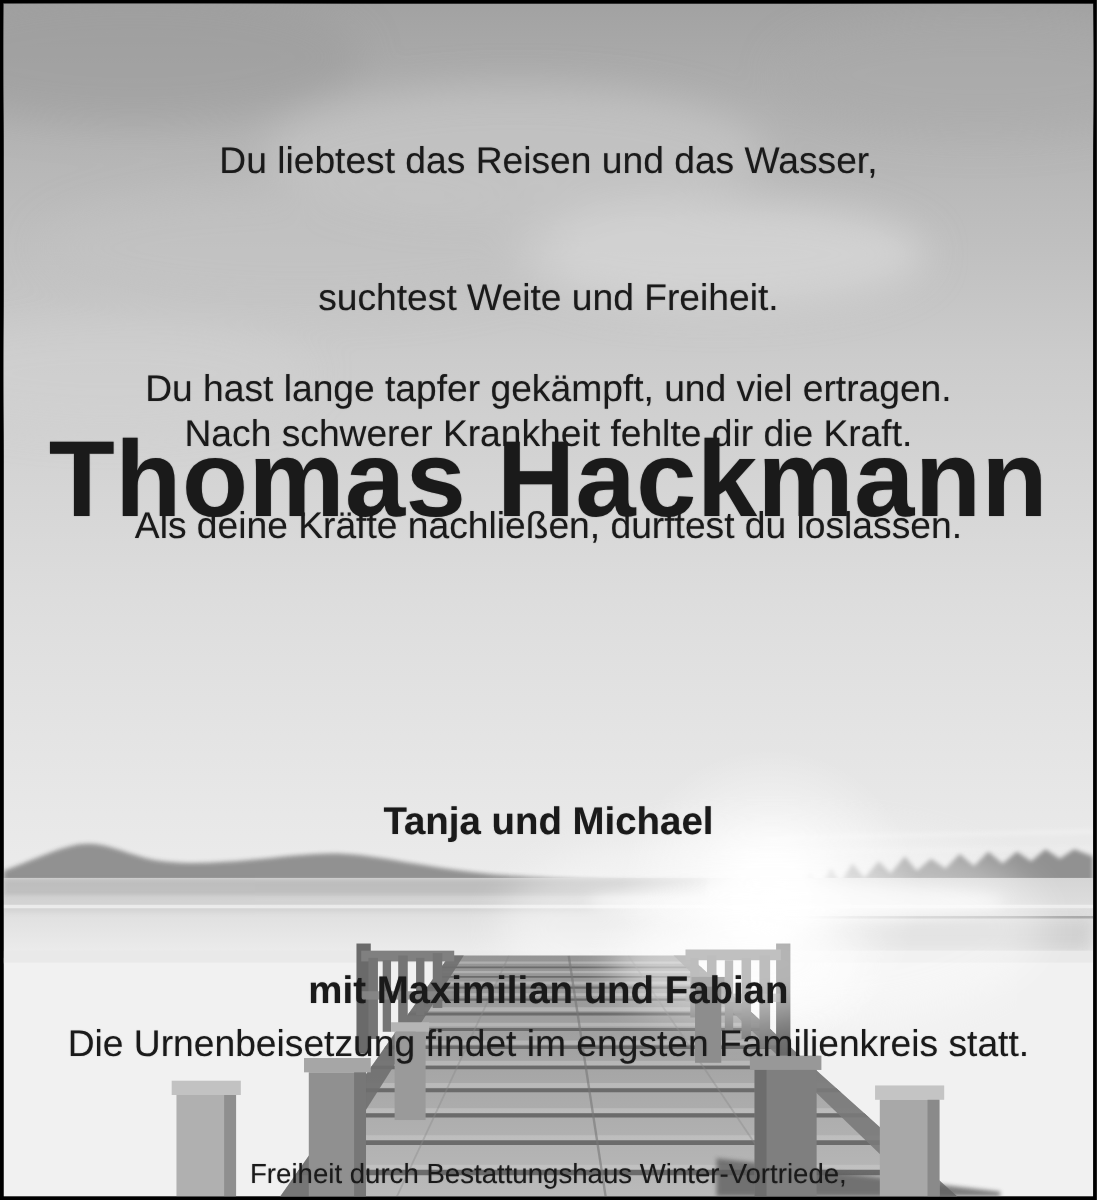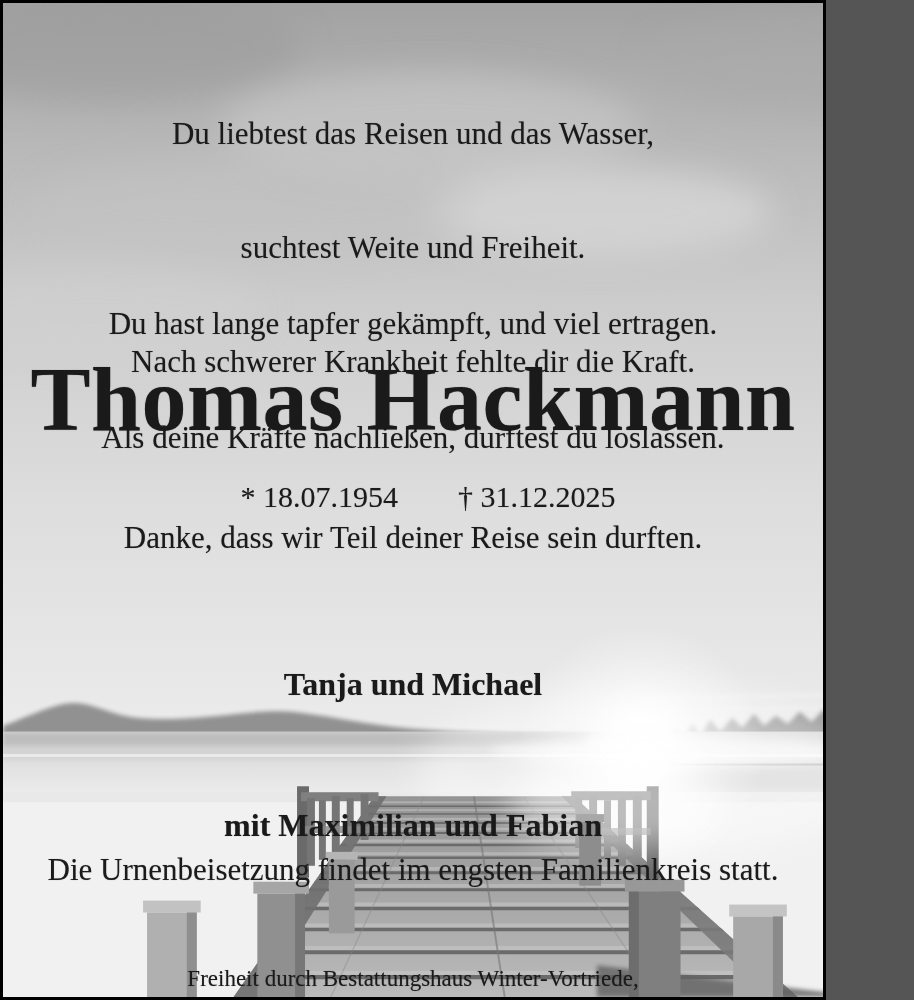--- a/index.html
+++ b/index.html
@@ -1,22 +1,22 @@
 <!DOCTYPE html>
 <html><head>
 <meta charset="utf-8">
 <style>
   html,body{margin:0;padding:0;background:#555;}
   .page{
     position:relative;
-    width:826px;height:1000px;
+    width:914px;height:1000px;
     box-sizing:border-box;
     border:3px solid #000;
     overflow:hidden;
-    font-family:Liberation Serif, serif;
+    font-family:Liberation Sans, sans-serif;
     color:#1a1a1a;
   }
   .bg{position:absolute;top:0;left:0;width:908px;height:994px;}
   .txt{
     position:absolute;left:0;right:0;
     text-align:center;
     white-space:pre;
     text-shadow:0 0 1px rgba(26,26,26,.35);
   }
   .poem{font-size:31px;line-height:38px;}
@@ -203,25 +203,21 @@
     <div>Nach schwerer Krankheit fehlte dir die Kraft.</div>
   </div>
 
   <div class="txt poem poem2">
     <div>Du hast lange tapfer gekämpft, und viel ertragen.</div>
     <div>Als deine Kräfte nachließen, durftest du loslassen.</div>
   </div>
 
   <h1 class="txt name">Thomas Hackmann</h1>
 
-  <div class="txt dates">
-    <span>* 18.07.1954</span><span>† 31.12.2025</span>
-  </div>
-
-  <div class="txt thanks">Danke, dass wir Teil deiner Reise sein durften.</div>
+
 
   <div class="txt mourners">
     <div>Tanja und Michael</div>
     <div>mit Maximilian und Fabian</div>
     
     
   </div>
 
   <div class="txt funeral">Die Urnenbeisetzung findet im engsten Familienkreis statt.</div>
 

